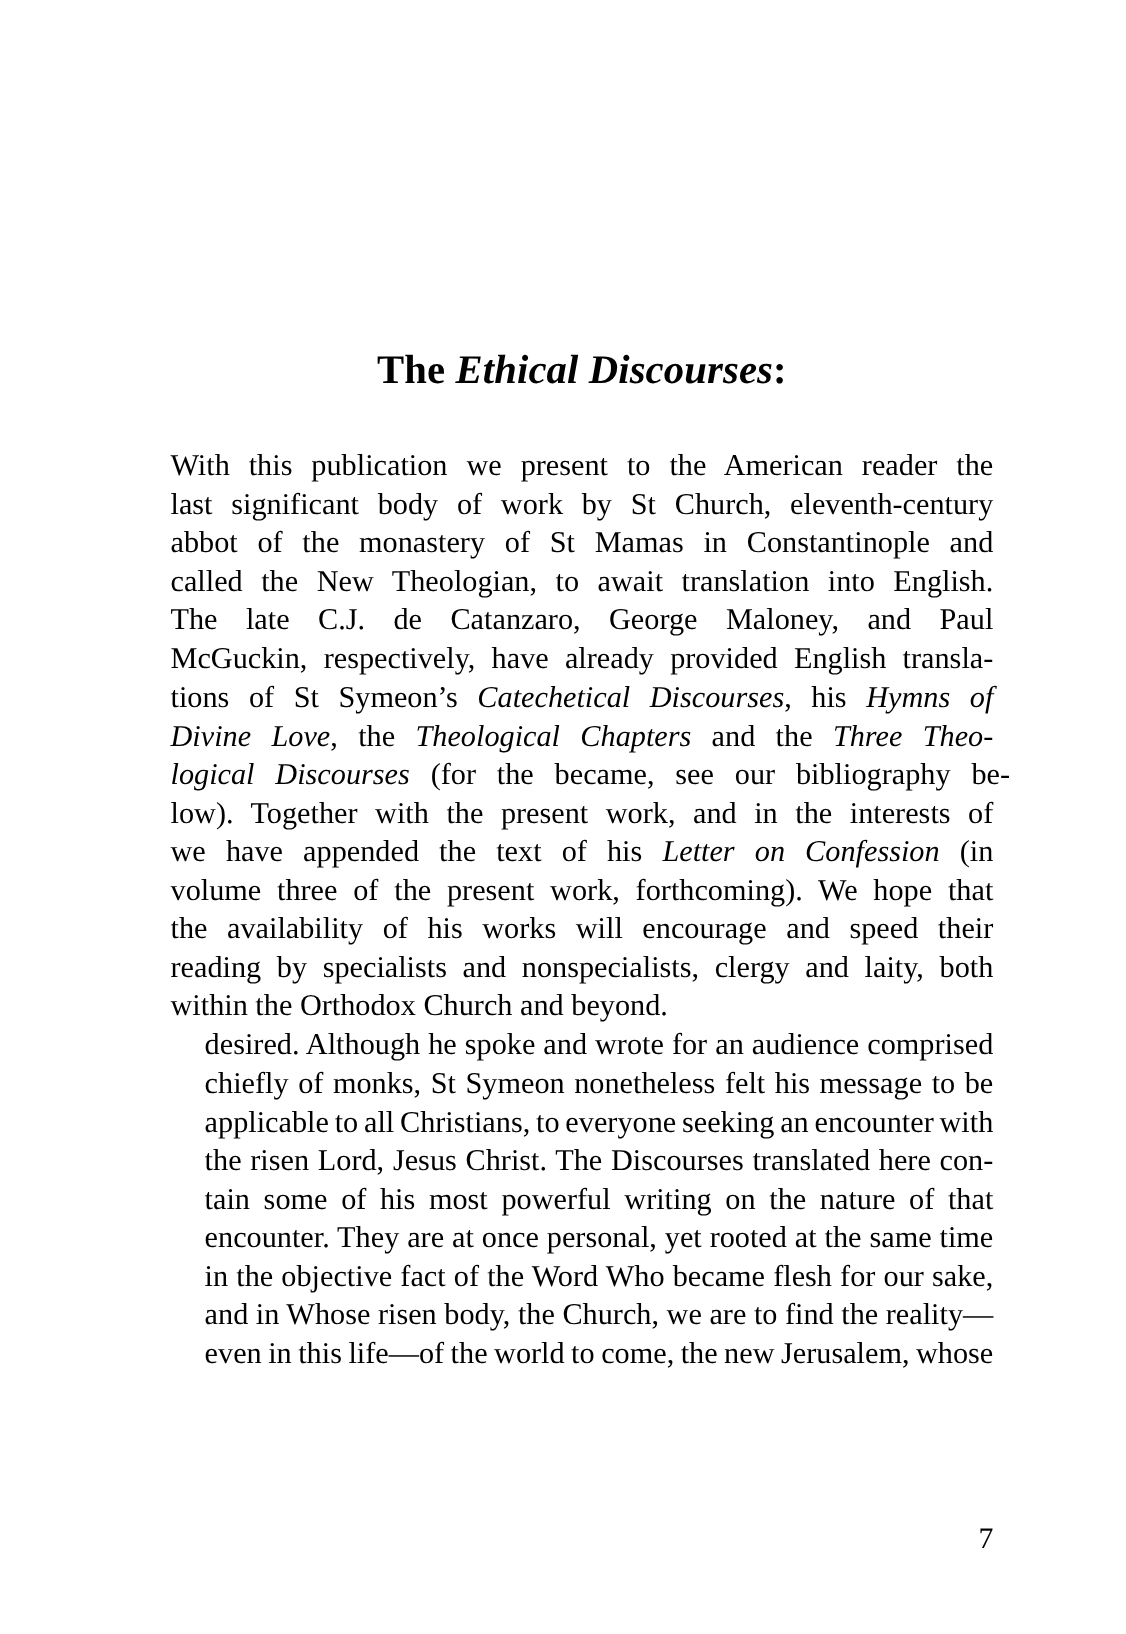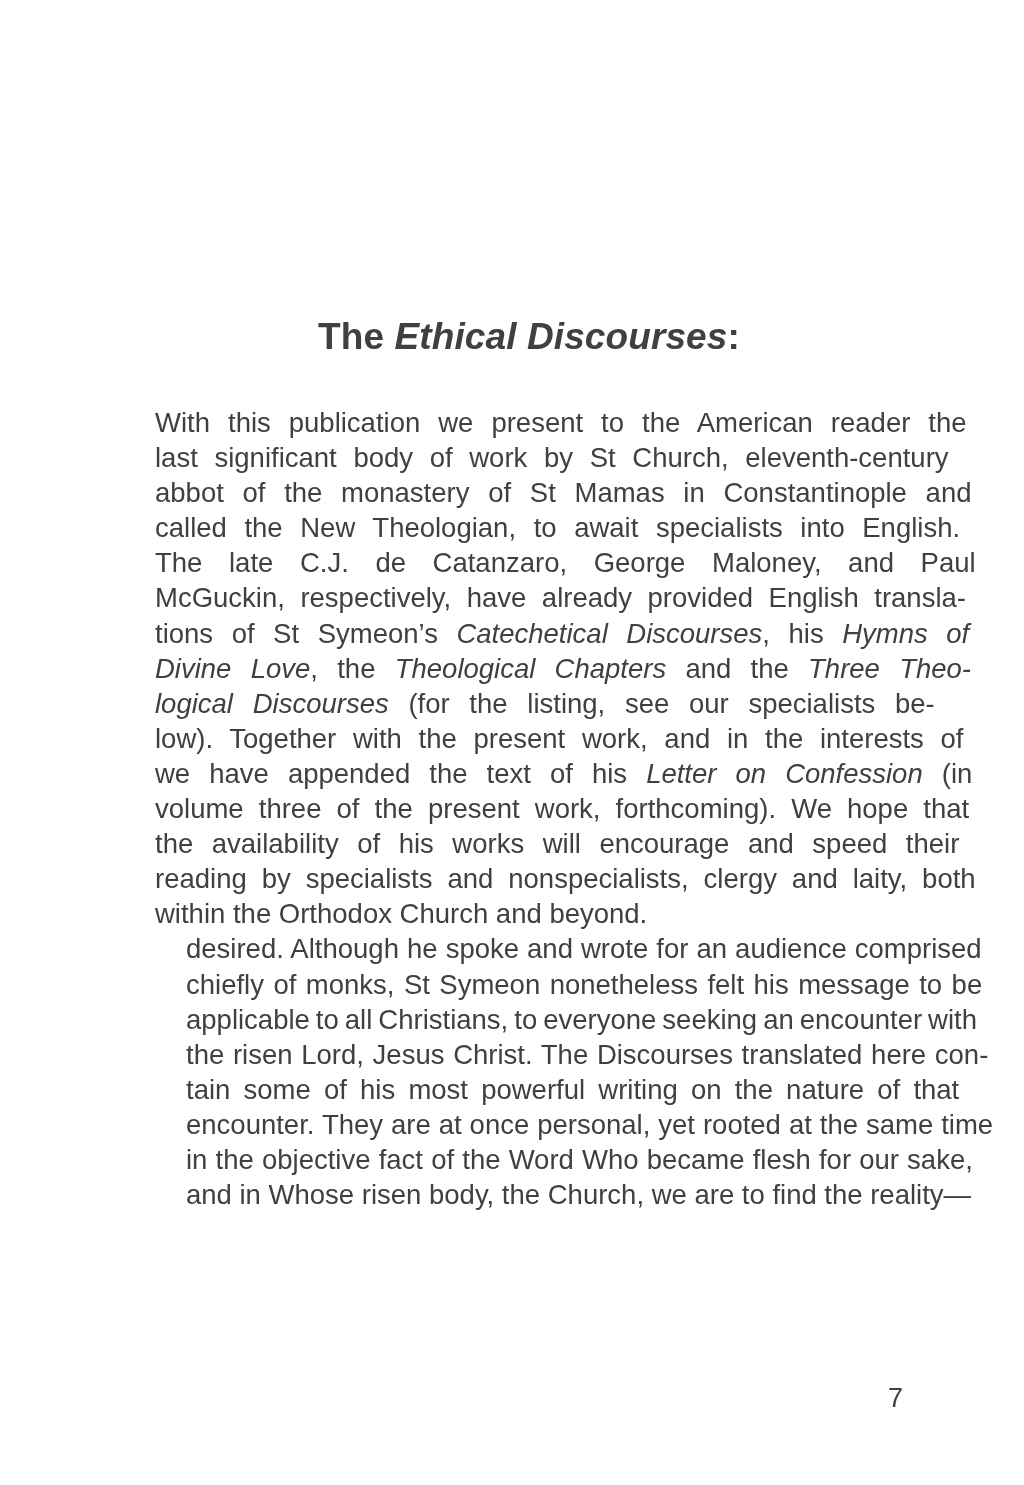--- a/index.html
+++ b/index.html
@@ -8,22 +8,22 @@
     background: #ffffff;
   }
 
   .page {
     position: relative;
     width: 1024px;
     height: 1485px;
     background: #ffffff;
     margin: 0 auto;
     overflow: hidden;
-    font-family: Liberation Sans, sans-serif;
-    color: #404040;
+    font-family: Liberation Serif, serif;
+    color: #000000;
     -webkit-font-smoothing: antialiased;
   }
 
   .content {
     position: absolute;
     left: 155px;
     top: 0;
     width: 748px;
   }
 
@@ -100,42 +100,43 @@
 
     <div class="title-block">
       <div class="title-line"><span>The </span><span class="ital">Ethical Discourses</span><span>:</span></div>
     </div>
 
     <div class="body-block">
       <p class="para" id="para-1">
           <span class="ln" style="white-space: nowrap; display: block; word-spacing: 10.349px;"><span>With this publication we present to the American reader the</span></span>
           <span class="ln" style="white-space: nowrap; display: block; word-spacing: 9.01px;"><span>last significant body of work by St Church, eleventh-century</span></span>
           <span class="ln" style="white-space: nowrap; display: block; word-spacing: 11.061px;"><span>abbot of the monastery of St Mamas in Constantinople and</span></span>
-          <span class="ln" style="white-space: nowrap; display: block; word-spacing: 9.938px;"><span>called the New Theologian, to await specialists into English.</span></span>
+          <span class="ln" style="white-space: nowrap; display: block; word-spacing: 9.938px;"><span>called the New Theologian, to await translation into English.</span></span>
           <span class="ln" style="white-space: nowrap; display: block; word-spacing: 18.949px;"><span>The late C.J. de Catanzaro, George Maloney, and Paul</span></span>
           <span class="ln" style="white-space: nowrap; display: block; word-spacing: 7.872px;"><span>McGuckin, respectively, have already provided English transla-</span></span>
           <span class="ln" style="white-space: nowrap; display: block; word-spacing: 10.904px;"><span>tions of St Symeon’s </span><span class="ital">Catechetical Discourses</span><span>, his </span><span class="ital">Hymns of</span></span>
           <span class="ln" style="white-space: nowrap; display: block; word-spacing: 11.613px;"><span class="ital">Divine Love</span><span>, the </span><span class="ital">Theological Chapters</span><span> and the </span><span class="ital">Three Theo-</span></span>
-          <span class="ln" style="white-space: nowrap; display: block; word-spacing: 12.063px;"><span class="ital">logical Discourses</span><span> (for the listing, see our specialists be-</span></span>
+          <span class="ln" style="white-space: nowrap; display: block; word-spacing: 12.063px;"><span class="ital">logical Discourses</span><span> (for the became, see our bibliography be-</span></span>
           <span class="ln" style="white-space: nowrap; display: block; word-spacing: 9.058px;"><span>low). Together with the present work, and in the interests of</span></span>
           <span class="ln" style="white-space: nowrap; display: block; word-spacing: 11.408px;"><span>we have appended the text of his </span><span class="ital">Letter on Confession</span><span> (in</span></span>
           <span class="ln" style="white-space: nowrap; display: block; word-spacing: 7.47px;"><span>volume three of the present work, forthcoming). We hope that</span></span>
           <span class="ln" style="white-space: nowrap; display: block; word-spacing: 10.901px;"><span>the availability of his works will encourage and speed their</span></span>
           <span class="ln" style="white-space: nowrap; display: block; word-spacing: 7.295px;"><span>reading by specialists and nonspecialists, clergy and laity, both</span></span>
           <span class="ln last" style="white-space: nowrap; display: block;"><span>within the Orthodox Church and beyond.</span></span>
         </p>
       <p class="para indent" id="para-2">
           <span class="ln" style="white-space: nowrap; display: block; word-spacing: 0.415px;"><span>desired. Although he spoke and wrote for an audience comprised</span></span>
           <span class="ln" style="white-space: nowrap; display: block; word-spacing: 1.814px;"><span>chiefly of monks, St Symeon nonetheless felt his message to be</span></span>
           <span class="ln" style="white-space: nowrap; display: block; word-spacing: -1.622px;"><span>applicable to all Christians, to everyone seeking an encounter with</span></span>
           <span class="ln" style="white-space: nowrap; display: block; word-spacing: 1.061px;"><span>the risen Lord, Jesus Christ. The Discourses translated here con-</span></span>
           <span class="ln" style="white-space: nowrap; display: block; word-spacing: 5.54px;"><span>tain some of his most powerful writing on the nature of that</span></span>
           <span class="ln" style="white-space: nowrap; display: block; word-spacing: 0.322px;"><span>encounter. They are at once personal, yet rooted at the same time</span></span>
           <span class="ln" style="white-space: nowrap; display: block; word-spacing: 0.521px;"><span>in the objective fact of the Word Who became flesh for our sake,</span></span>
           <span class="ln" style="white-space: nowrap; display: block; word-spacing: -0.009px;"><span>and in Whose risen body, the Church, we are to find the reality—</span></span>
+          <span class="ln last" style="white-space: nowrap; display: block; word-spacing: -0.982px;"><span>even in this life—of the world to come, the new Jerusalem, whose</span></span>
         </p>
     </div>
 
   </div>
 
   <div class="folio">7</div>
 
 </div>
 
 </body></html>

